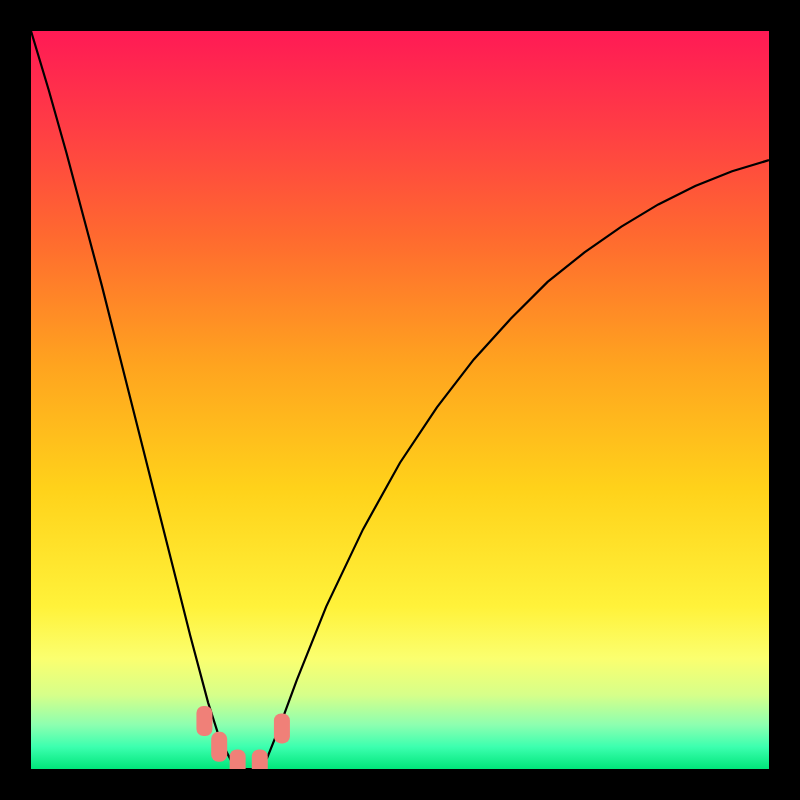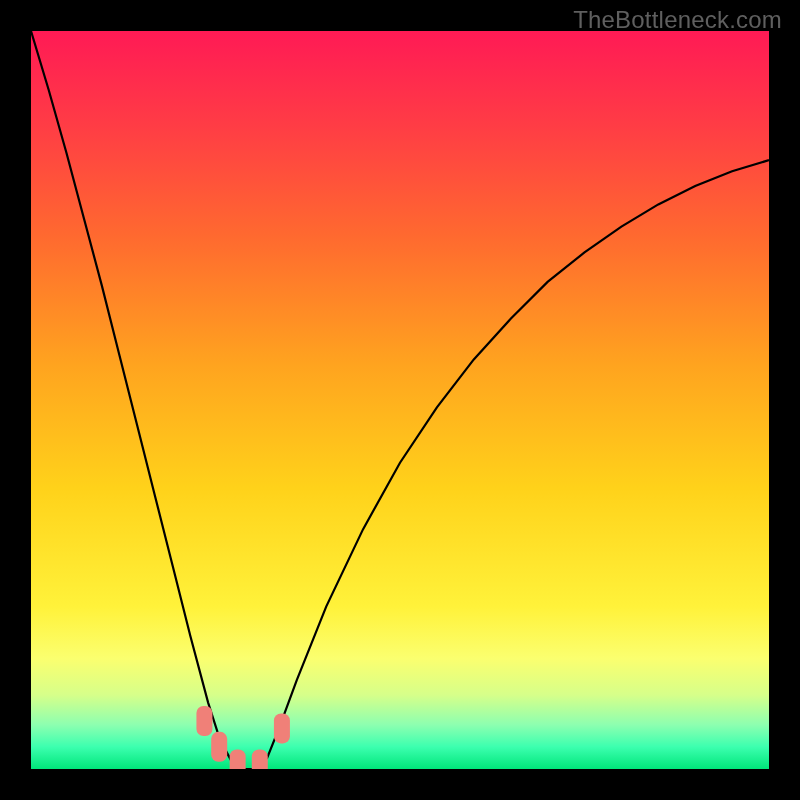--- a/index.html
+++ b/index.html
@@ -27,21 +27,20 @@
     width: 738px;
     height: 738px;
     overflow: hidden;
   }
   svg { display: block; }
 </style>
 </head>
 <body>
 
 <div class="frame">
-  <div class="watermark">TheBottleneck.com</div>
   <div class="plot-area">
     <svg id="chart-svg" width="738" height="738" viewBox="0 0 738 738" preserveAspectRatio="none">
       <defs>
         <linearGradient id="bg-grad" x1="0" y1="0" x2="0" y2="1">
             <stop offset="0%" stop-color="#ff1a55"></stop>
             <stop offset="12%" stop-color="#ff3a46"></stop>
             <stop offset="28.000000000000004%" stop-color="#ff6a2f"></stop>
             <stop offset="45%" stop-color="#ffa31f"></stop>
             <stop offset="62%" stop-color="#ffd21a"></stop>
             <stop offset="78%" stop-color="#fff23a"></stop>

